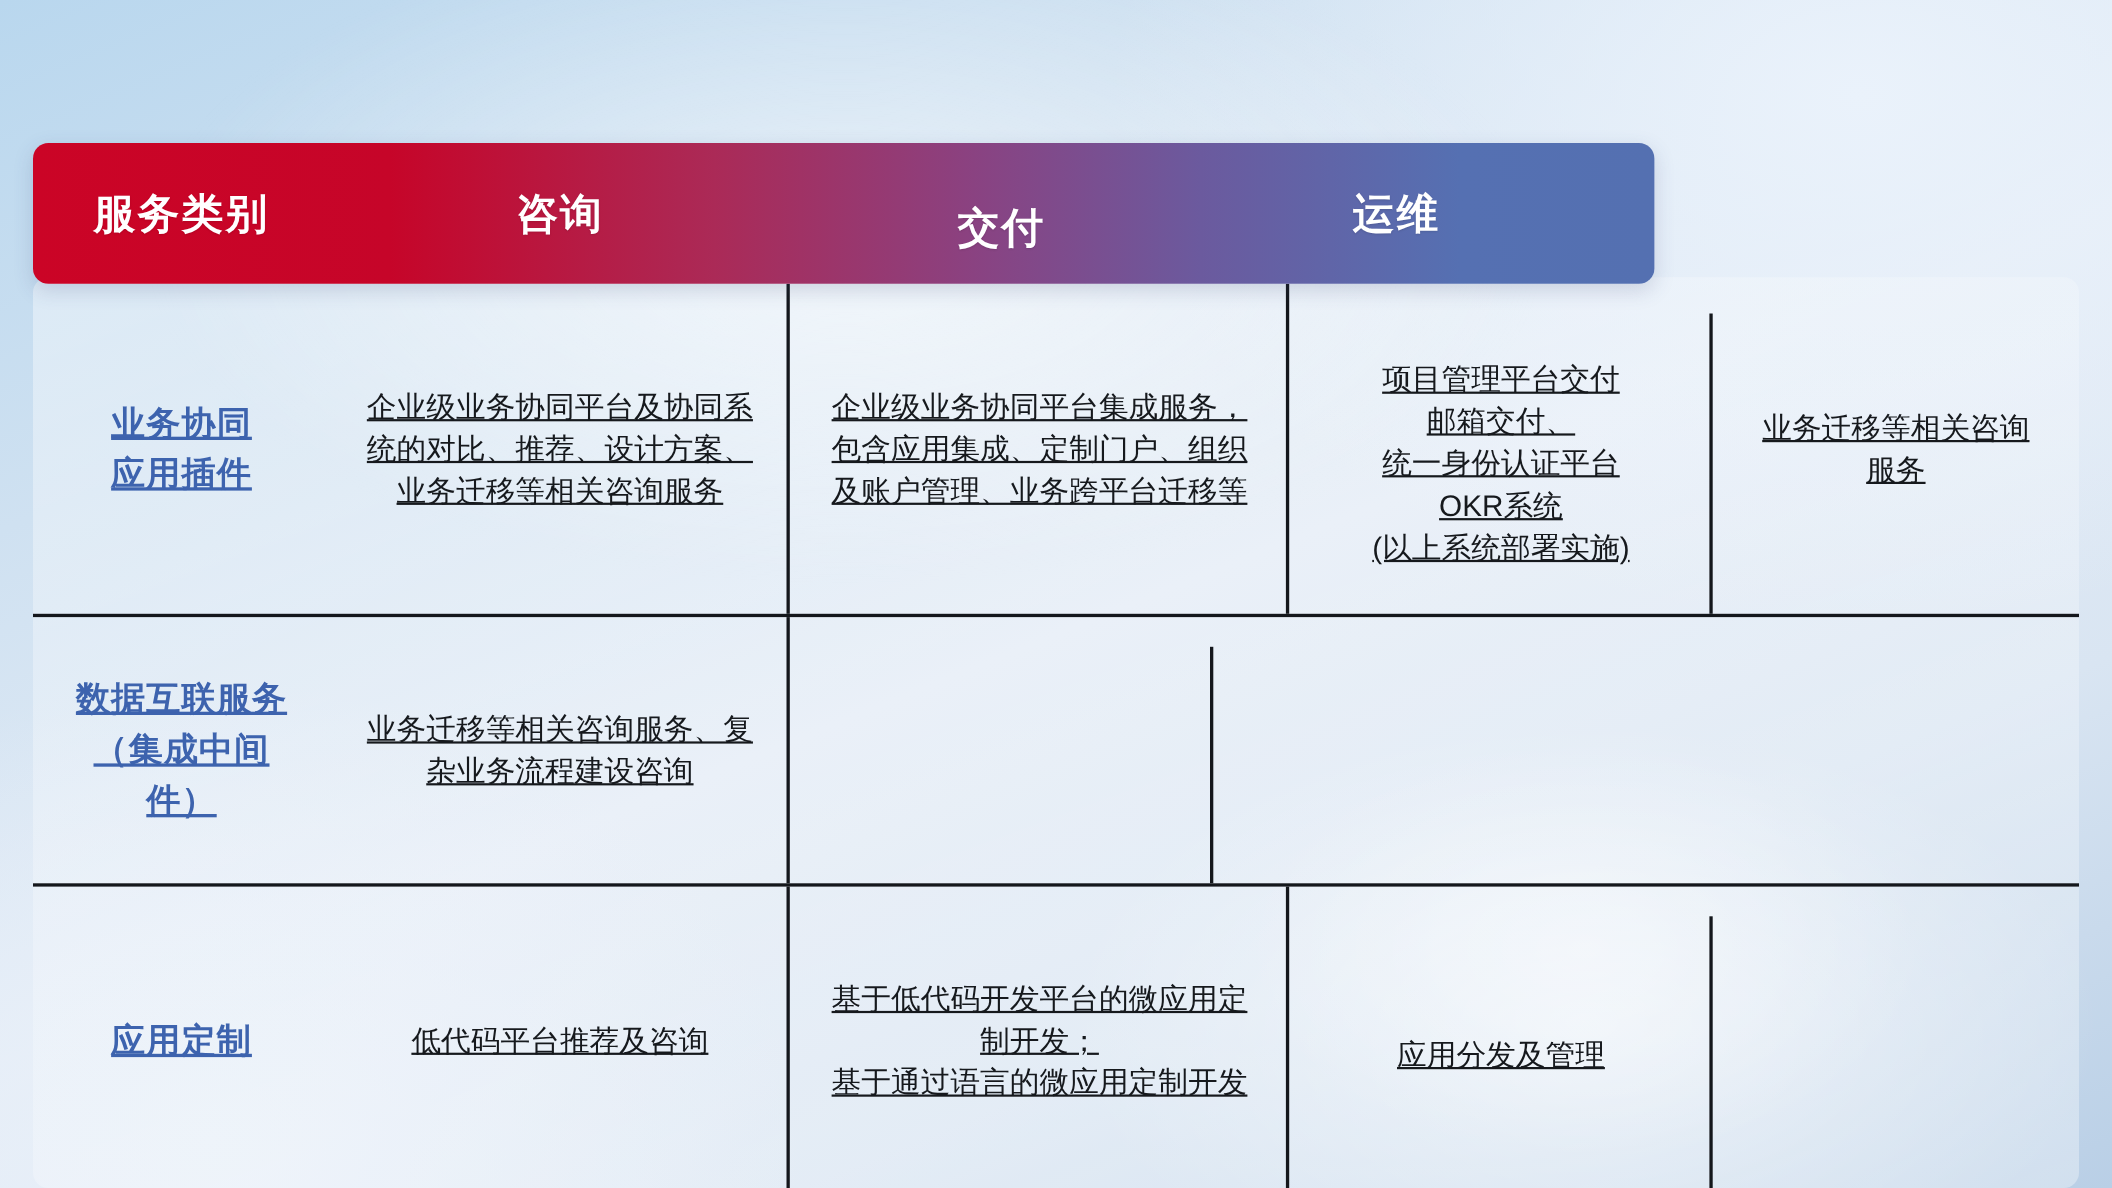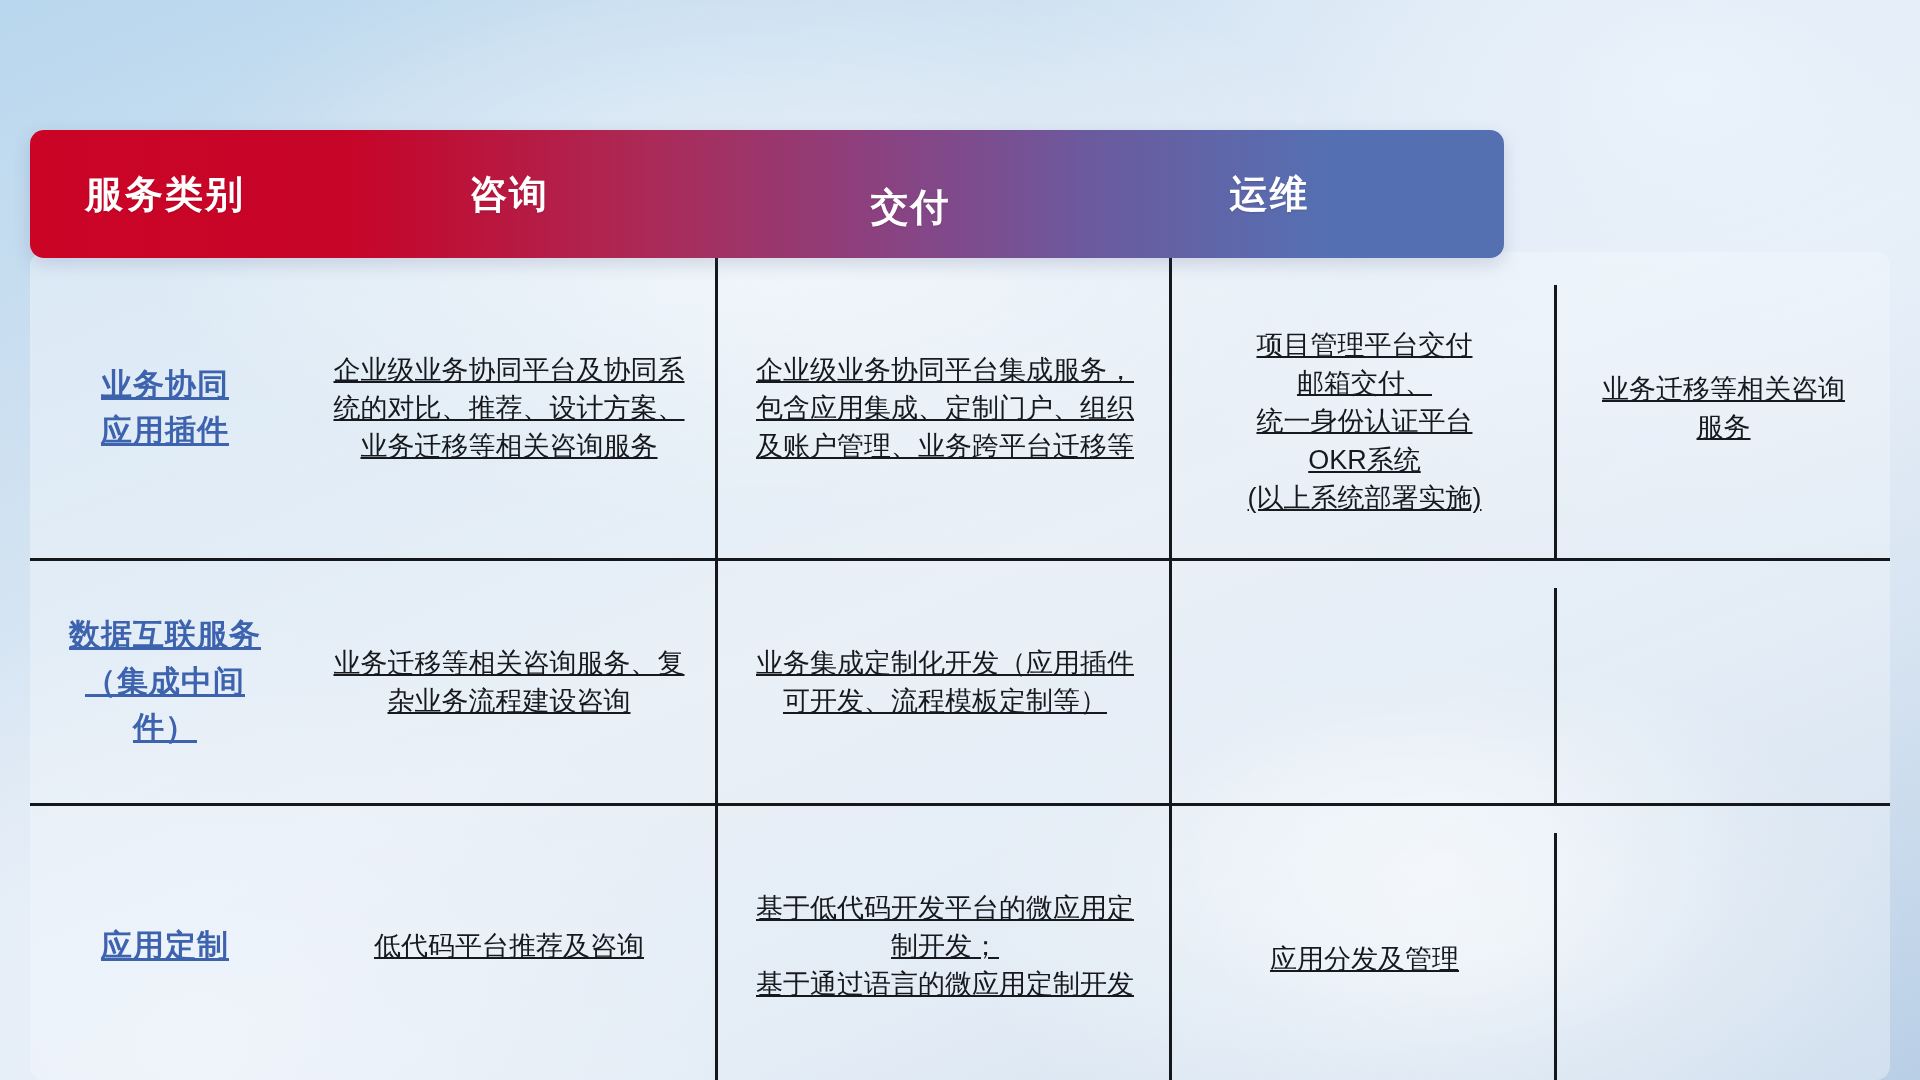--- a/index.html
+++ b/index.html
@@ -194,22 +194,20 @@
 OKR系统
 (以上系统部署实施)</div>
       <div class="td c4">业务迁移等相关咨询服务</div>
     </div>
 
     <div class="tr r1">
       <div class="td cat c0">数据互联服务
 （集成中间件）</div>
       <div class="td c1 vline">业务迁移等相关咨询服务、复
 杂业务流程建设咨询</div>
-      <div class="td c2 vline">业务集成定制化开发（应用插件
-可开发、流程模板定制等）</div>
       <div class="td c3 vline"></div>
       <div class="td c4"></div>
     </div>
 
     <div class="tr r2">
       <div class="td cat c0">应用定制</div>
       <div class="td c1 vline">低代码平台推荐及咨询</div>
       <div class="td c2 vline">基于低代码开发平台的微应用定
 制开发；
 基于通过语言的微应用定制开发</div>

